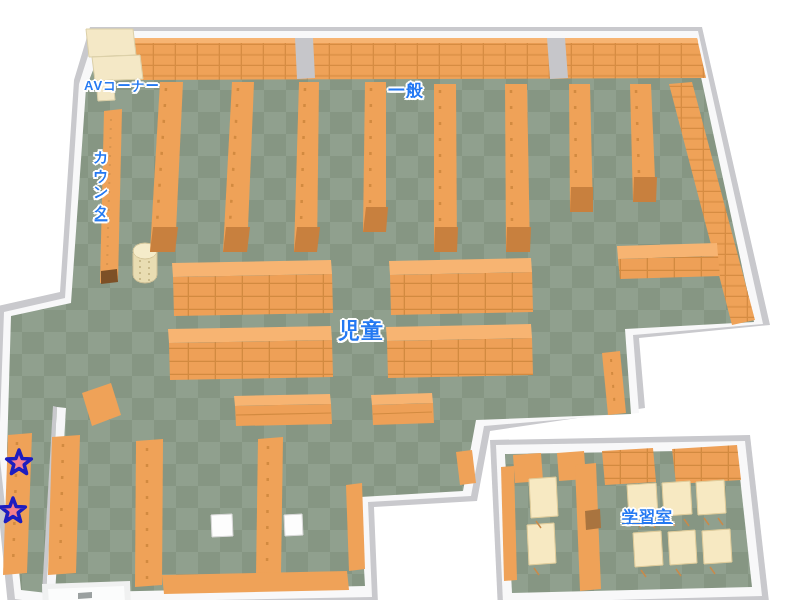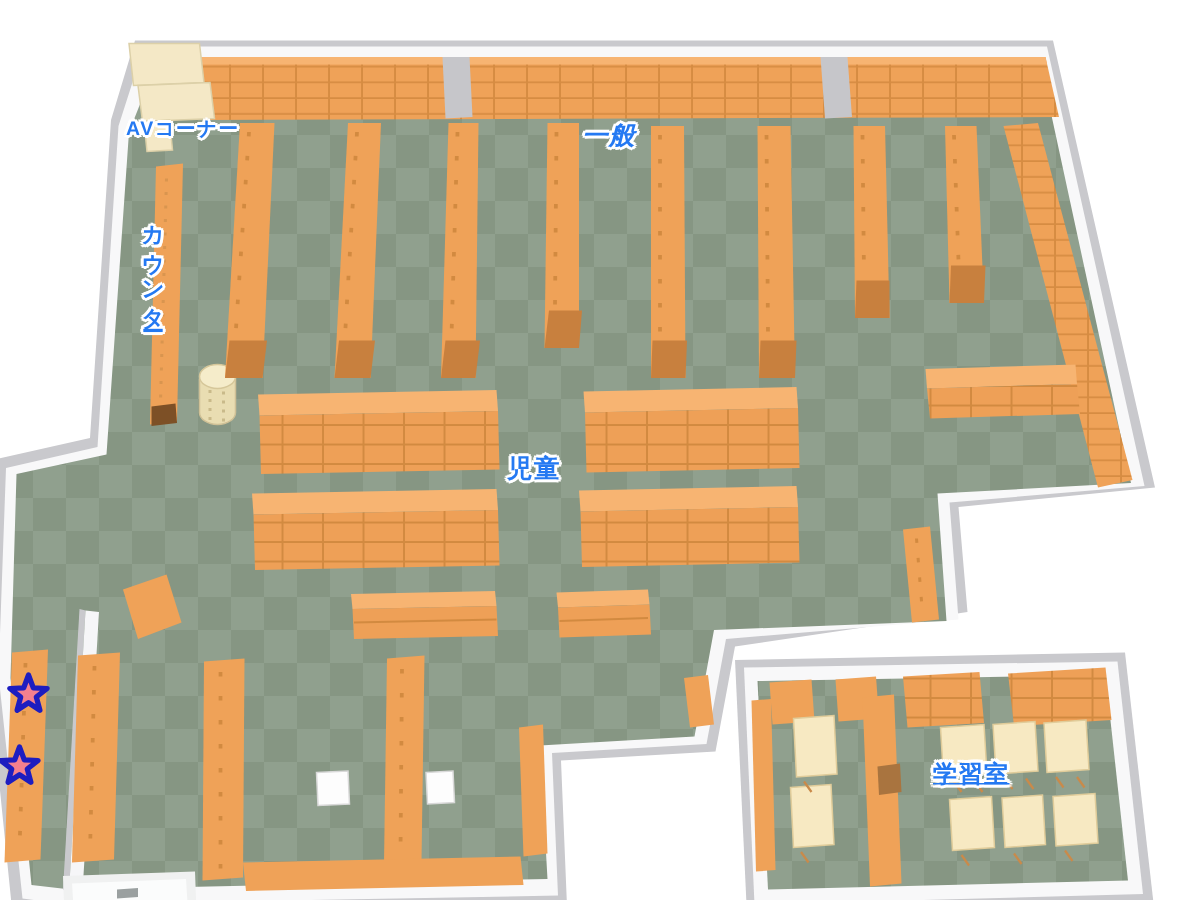--- a/index.html
+++ b/index.html
@@ -218,16 +218,16 @@
   </g>
 
   <g>
     <polygon points="19,426 22.2,434.6 31.4,435 24.2,440.7 26.6,449.5 19,444.5 11.4,449.5 13.8,440.7 6.6,435 15.8,434.6" fill="#f4808e" stroke="#1d1dc0" stroke-width="3.5" stroke-linejoin="round"></polygon>
     <polygon points="13,474 16.2,482.6 25.4,483 18.2,488.7 20.6,497.5 13,492.5 5.4,497.5 7.8,488.7 0.6,483 9.8,482.6" fill="#f4808e" stroke="#1d1dc0" stroke-width="3.5" stroke-linejoin="round"></polygon>
   </g>
 </svg>
 
 <div class="lbl" style="left:84px;top:55px;font-size:13px;">AVコーナー</div>
 <div class="lbl vert" style="left:94px;top:116px;font-size:15px;">カウンター</div>
-<div class="lbl" style="left:388px;top:58px;font-size:17px;font-style:italic;">一般</div>
-<div class="lbl" style="left:338px;top:280px;font-size:17px;">児童</div>
+<div class="lbl" style="left:388px;top:58px;font-size:17px;">一般</div>
+<div class="lbl" style="left:338px;top:296px;font-size:22px;">児童</div>
 <div class="lbl" style="left:622px;top:485px;font-size:16px;text-decoration:underline;">学習室</div>
 </div>
 
 </body></html>

